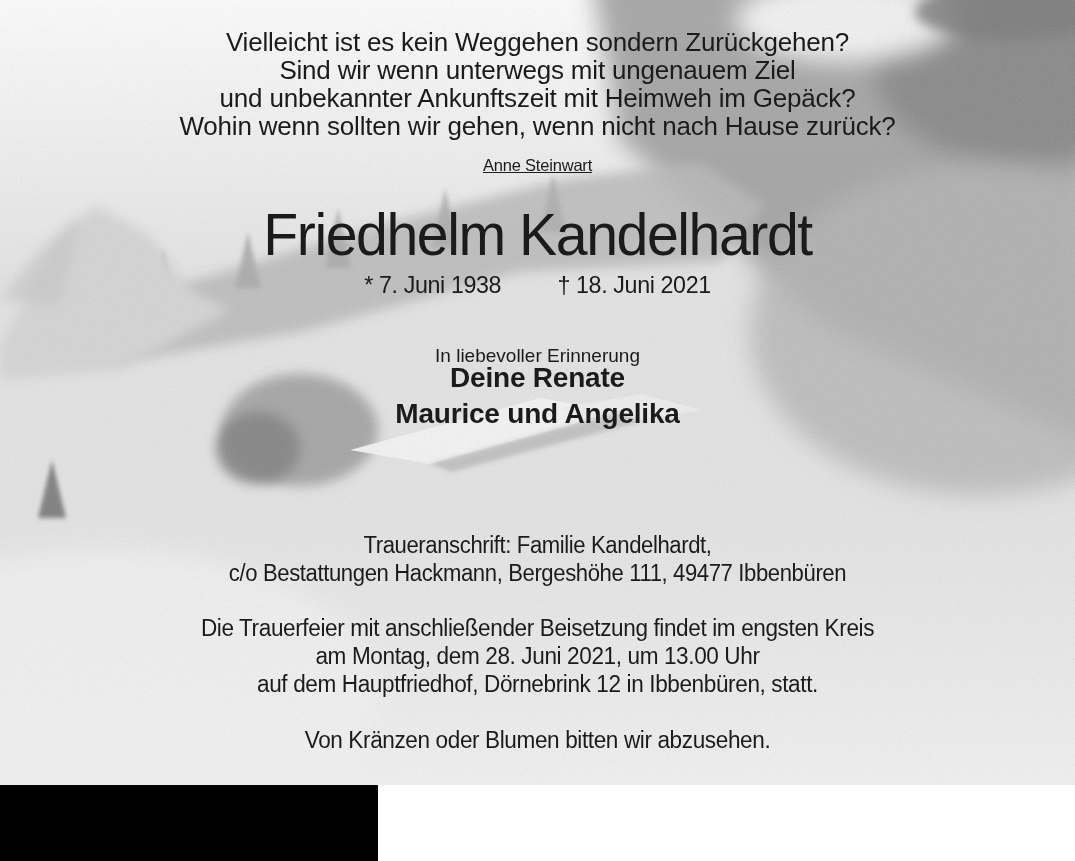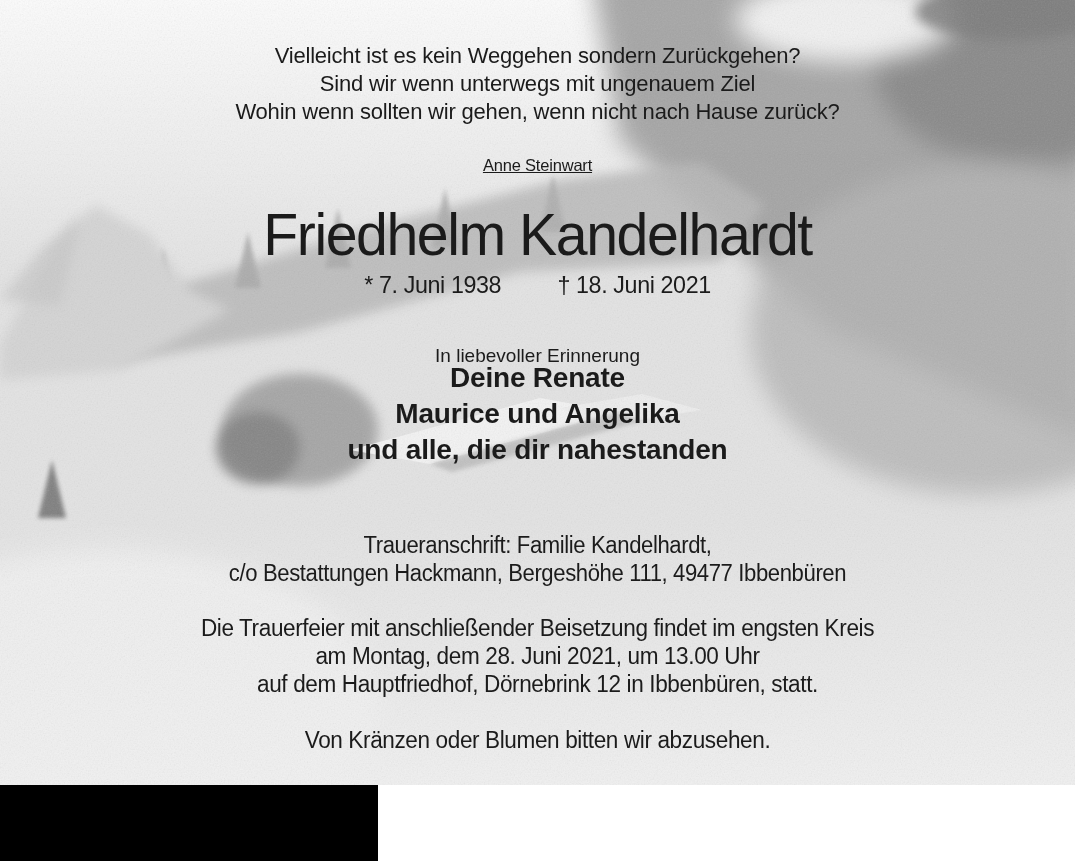--- a/index.html
+++ b/index.html
@@ -10,21 +10,21 @@
     background:#ffffff;
     overflow:hidden;
     font-family:"Liberation Sans","DejaVu Sans",sans-serif;
     color:#1b1b1b;
   }
   .photo{position:absolute;left:0;top:0;width:1075px;height:785px;}
   .photo svg{display:block;width:100%;height:100%;}
 
   .txt{position:absolute;left:0;width:100%;text-align:center;color:#1b1b1b;}
 
-  .quote{top:42px;font-size:22px;line-height:28px;letter-spacing:-0.2px;}
+  .quote{top:28px;font-size:26px;line-height:28px;letter-spacing:-0.2px;}
   .quote-author{top:156px;font-size:16.5px;letter-spacing:-0.2px;text-decoration:underline;}
 
   .name{
     top:203px;font-size:59px;line-height:64px;font-weight:400;
     letter-spacing:-1.5px;transform:scaleX(0.97);transform-origin:50% 50%;
   }
   .dates{
     top:271px;font-size:24px;letter-spacing:-0.4px;
     display:flex;justify-content:center;gap:58px;
     transform:scaleX(0.97);transform-origin:50% 50%;
@@ -113,35 +113,35 @@
       <ellipse cx="110" cy="700" rx="270" ry="150" fill="#f3f3f3" opacity="0.8" filter="url(#b12)"></ellipse>
       <rect x="0" y="520" width="1075" height="265" fill="url(#gBottom)"></rect>
 
       <rect x="0" y="0" width="1075" height="785" filter="url(#grain)" opacity="0.16"></rect>
     </svg>
   </div>
 
   <div class="txt quote">
     <div>Vielleicht ist es kein Weggehen sondern Zurückgehen?</div>
     <div>Sind wir wenn unterwegs mit ungenauem Ziel</div>
+    <div>und unbekannter Ankunftszeit mit Heimweh im Gepäck?</div>
     <div>Wohin wenn sollten wir gehen, wenn nicht nach Hause zurück?</div>
   </div>
   <div class="txt quote-author">Anne Steinwart</div>
 
   <div class="txt name">Friedhelm Kandelhardt</div>
   <div class="txt dates">
     <span>* 7. Juni 1938</span>
     <span>† 18. Juni 2021</span>
   </div>
 
   <div class="txt intro">In liebevoller Erinnerung</div>
   <div class="txt mourners">
     <div>Deine Renate</div>
     <div>Maurice und Angelika</div>
-    <div>und alle, die dir nahestanden</div>
   </div>
 
   <div class="txt address">
     <div>Traueranschrift: Familie Kandelhardt,</div>
     <div>c/o Bestattungen Hackmann, Bergeshöhe 111, 49477 Ibbenbüren</div>
   </div>
 
   <div class="txt ceremony">
     <div>Die Trauerfeier mit anschließender Beisetzung findet im engsten Kreis</div>
     <div>am Montag, dem 28. Juni 2021, um 13.00 Uhr</div>

